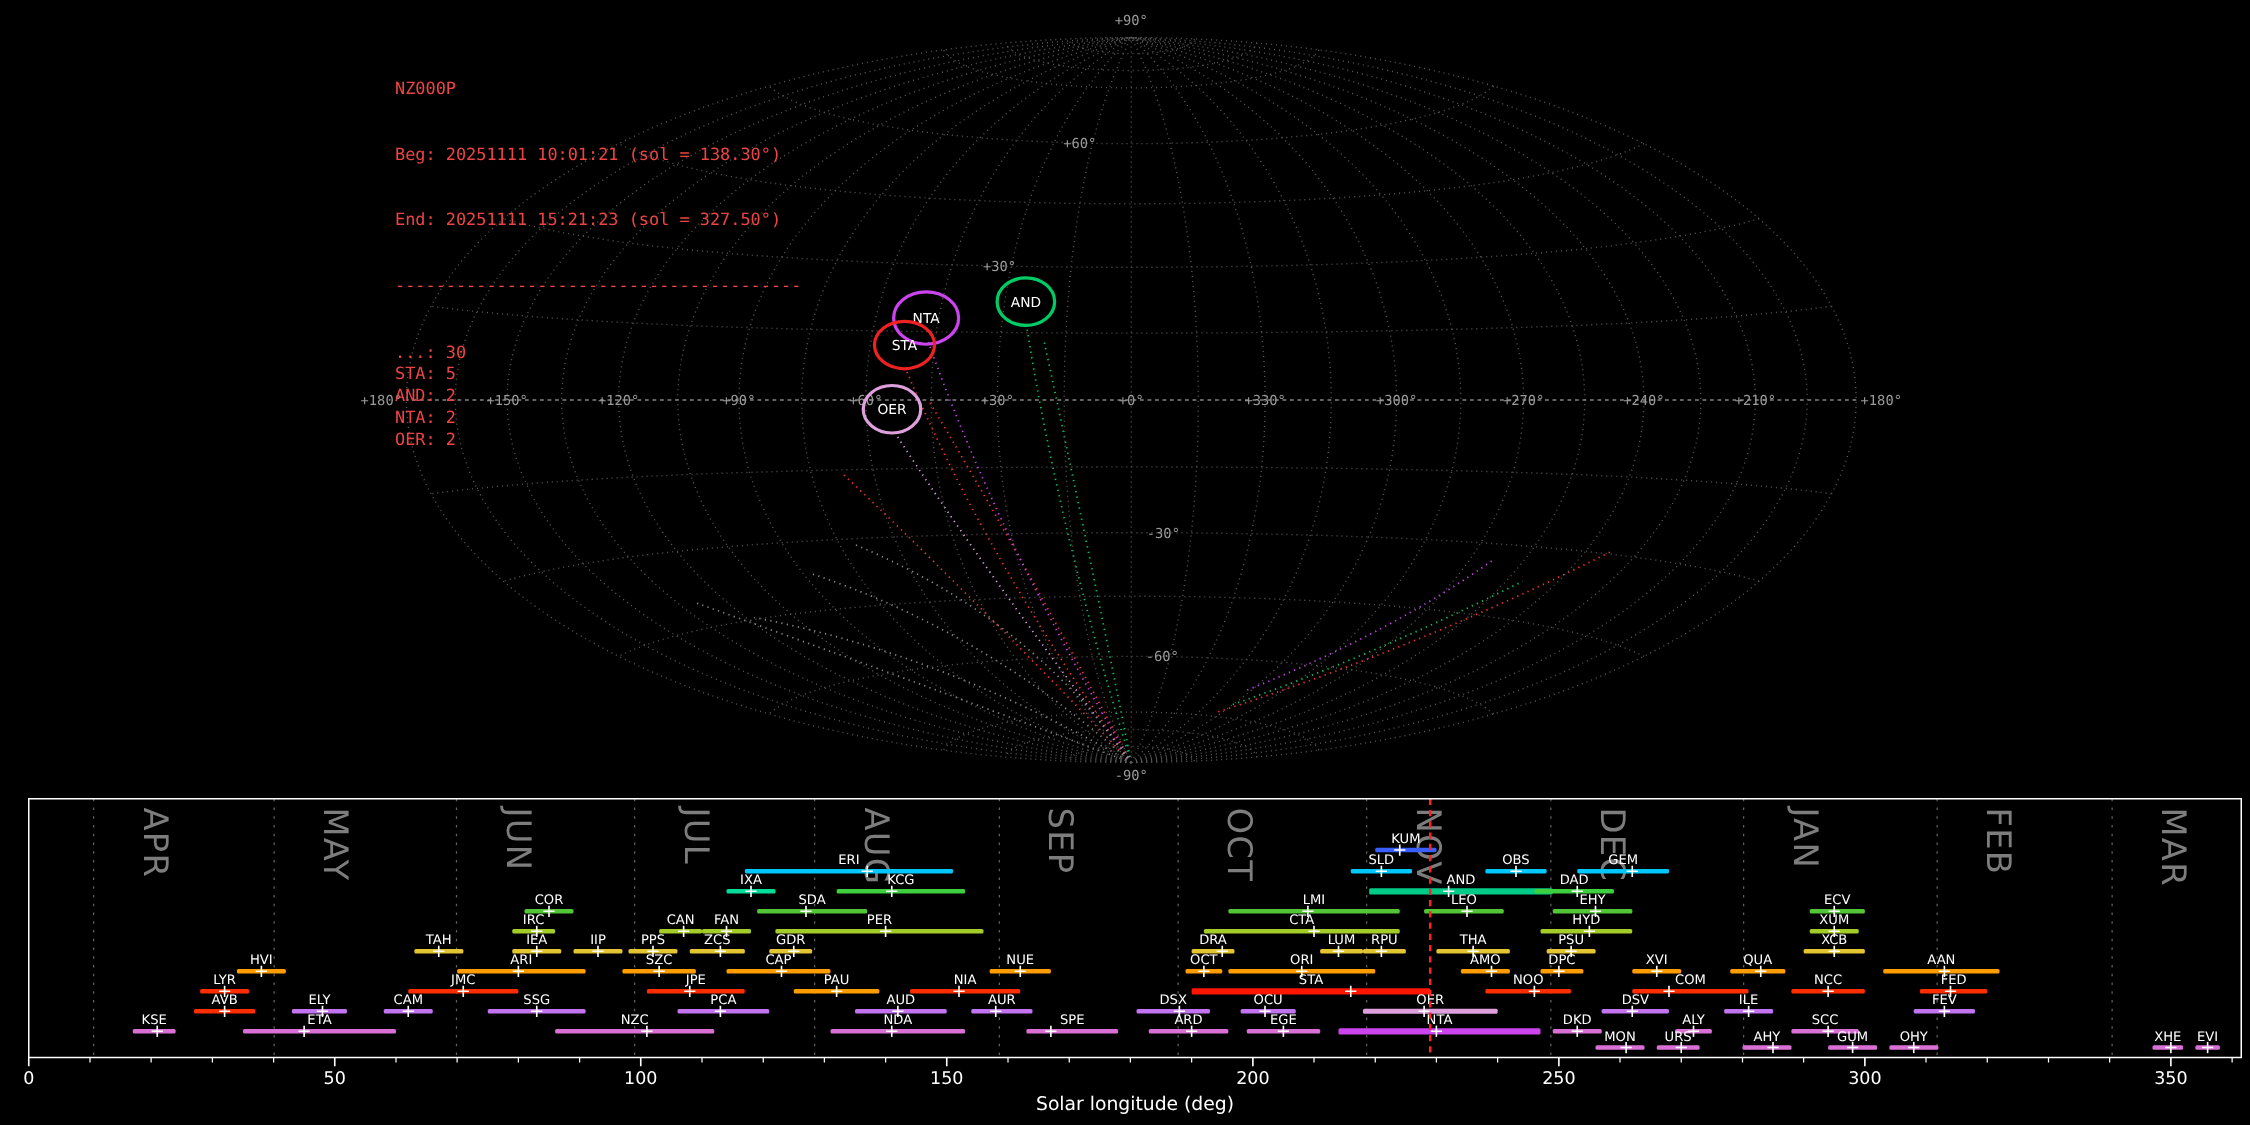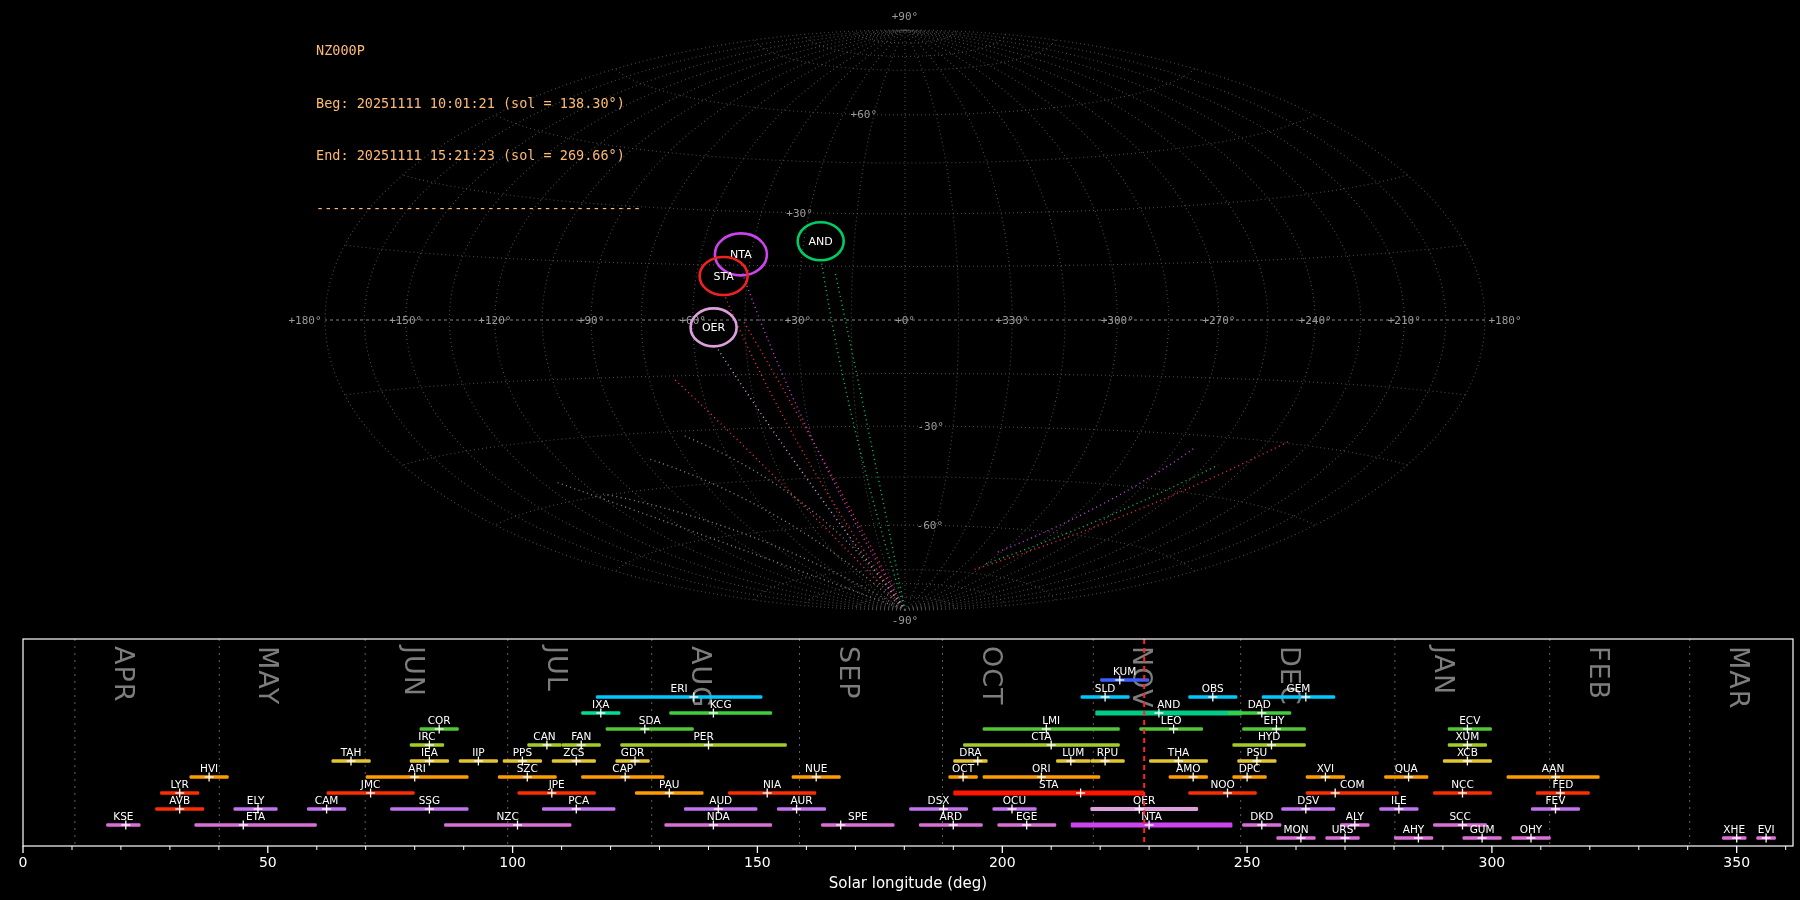--- a/index.html
+++ b/index.html
@@ -1,18 +1,18 @@
 <!DOCTYPE html>
 <html><head>
 <meta charset="utf-8">
 <style>
   html,body{margin:0;padding:0;background:#000;}
   #app{position:relative;width:1800px;height:900px;background:#000;overflow:hidden;
        font-family:"DejaVu Sans",sans-serif;}
-  .hdr{position:absolute;left:316px;top:7px;color:#fdba74;
+  .hdr{position:absolute;left:316px;top:28px;color:#ef4444;
        font:13.5px/1.3 "DejaVu Sans Mono",monospace;white-space:pre;}
   svg text{user-select:none;}
   #sky{position:absolute;left:0;top:0;}
   #timeline{position:absolute;left:0;top:630px;}
 </style>
 </head>
 <body>
 
 <div id="app">
 
@@ -96,22 +96,23 @@
       <text x="723.6" y="280.0" fill="#fff" font-size="11" font-family="&quot;DejaVu Sans&quot;,sans-serif" text-anchor="middle">STA</text>
       <ellipse cx="820.7" cy="241.3" rx="23" ry="19" fill="none" stroke="#00cc66" stroke-width="2.6"></ellipse>
       <text x="820.7" y="245.3" fill="#fff" font-size="11" font-family="&quot;DejaVu Sans&quot;,sans-serif" text-anchor="middle">AND</text>
       <ellipse cx="713.6" cy="327.4" rx="23" ry="19" fill="none" stroke="#dda0dd" stroke-width="2.6"></ellipse>
       <text x="713.6" y="331.4" fill="#fff" font-size="11" font-family="&quot;DejaVu Sans&quot;,sans-serif" text-anchor="middle">OER</text>
     </svg>
 
   <div class="hdr">
     <div>NZ000P</div>
     <div>Beg: 20251111 10:01:21 (sol = 138.30°)</div>
-    <div>End: 20251111 15:21:23 (sol = 269.66°)</div>
+    <div>End: 20251111 15:21:23 (sol = 327.50°)</div>
     <div>----------------------------------------</div>
+    <div id="counts"><div>...: 30</div><div>STA: 5</div><div>AND: 2</div><div>NTA: 2</div><div>OER: 2</div></div>
   </div>
 
   <svg id="timeline" width="1800" height="270" viewBox="0 0 1800 270">
       <line x1="74.9" y1="9" x2="74.9" y2="216" stroke="#606060" stroke-width="1" stroke-dasharray="2 5"></line>
       <text x="114.9" y="16" fill="#7d7d7d" font-size="27" font-family="&quot;DejaVu Sans&quot;,sans-serif" letter-spacing="1px" transform="rotate(90 114.9 16)">APR</text>
       <line x1="219.3" y1="9" x2="219.3" y2="216" stroke="#606060" stroke-width="1" stroke-dasharray="2 5"></line>
       <text x="259.3" y="16" fill="#7d7d7d" font-size="27" font-family="&quot;DejaVu Sans&quot;,sans-serif" letter-spacing="1px" transform="rotate(90 259.3 16)">MAY</text>
       <line x1="365.2" y1="9" x2="365.2" y2="216" stroke="#606060" stroke-width="1" stroke-dasharray="2 5"></line>
       <text x="405.2" y="16" fill="#7d7d7d" font-size="27" font-family="&quot;DejaVu Sans&quot;,sans-serif" letter-spacing="1px" transform="rotate(90 405.2 16)">JUN</text>
       <line x1="507.7" y1="9" x2="507.7" y2="216" stroke="#606060" stroke-width="1" stroke-dasharray="2 5"></line>

